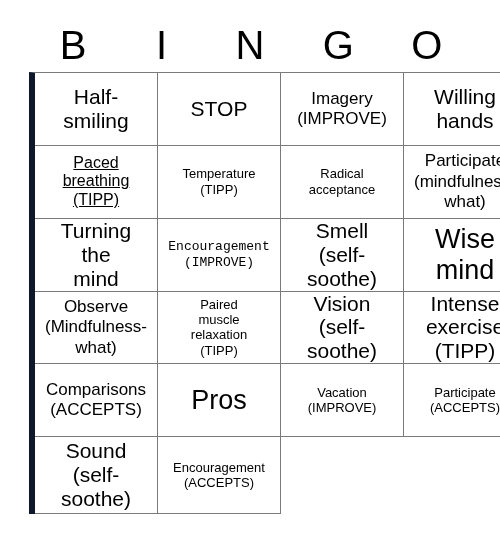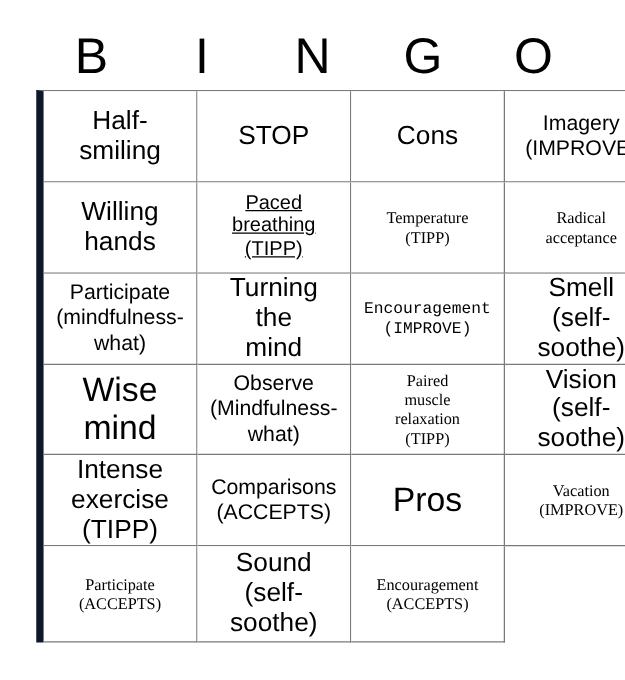--- a/index.html
+++ b/index.html
@@ -80,21 +80,21 @@
     line-height: 1.16;
     white-space: pre-line;
     word-wrap: break-word;
     color: #000000;
   }
 
   
   .size-xl  { font-size: 27px; line-height: 1.12; }
   .size-lg  { font-size: 21px; line-height: 1.14; }
   .size-md  { font-size: 16px; line-height: 1.16; text-decoration: underline; }
-  .size-sm  { font-size: 13px; line-height: 1.18; font-family: Liberation Serif, serif; }
+  .size-sm  { font-size: 13px; line-height: 1.18; }
   .size-xs  { font-size: 17px; line-height: 1.2; }
   .size-xxs { font-size: 13px; line-height: 1.22; font-family: Liberation Mono, monospace; }
 </style>
 </head>
 <body>
 
 <div id="bingo-card">
 
   <div id="bingo-header">
     <div class="header-letter">B</div>
@@ -106,23 +106,20 @@
 
   <div id="bingo-grid">
       <div class="bingo-cell">
         <span class="cell-text size-lg">Half-
 smiling</span>
       </div>
       <div class="bingo-cell">
         <span class="cell-text size-lg">STOP</span>
       </div>
       <div class="bingo-cell">
-        <span class="cell-text size-lg">Cons</span>
-      </div>
-      <div class="bingo-cell">
         <span class="cell-text size-xs">Imagery
 (IMPROVE)</span>
       </div>
       <div class="bingo-cell">
         <span class="cell-text size-lg">Willing
 hands</span>
       </div>
       <div class="bingo-cell">
         <span class="cell-text size-md">Paced
 breathing

